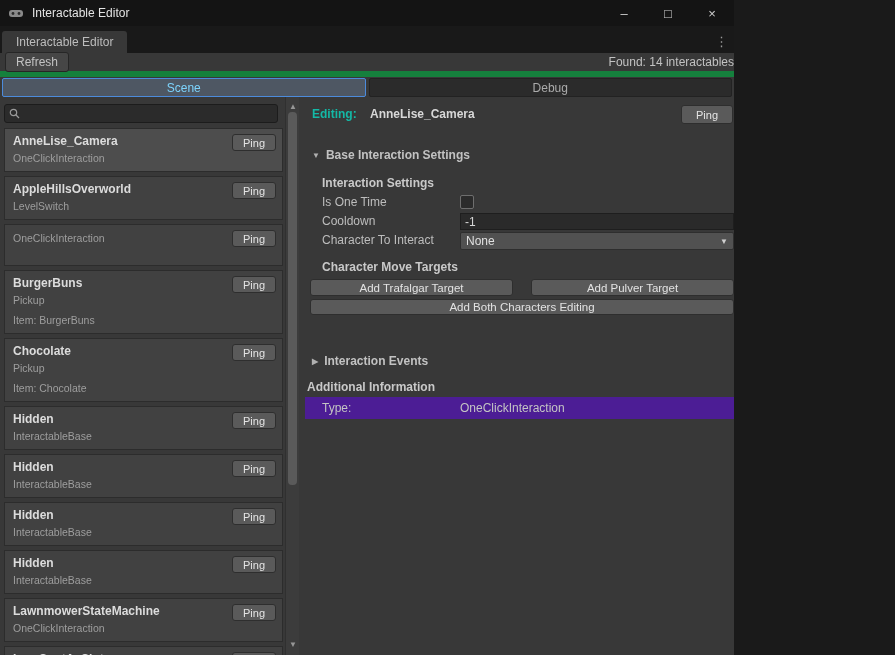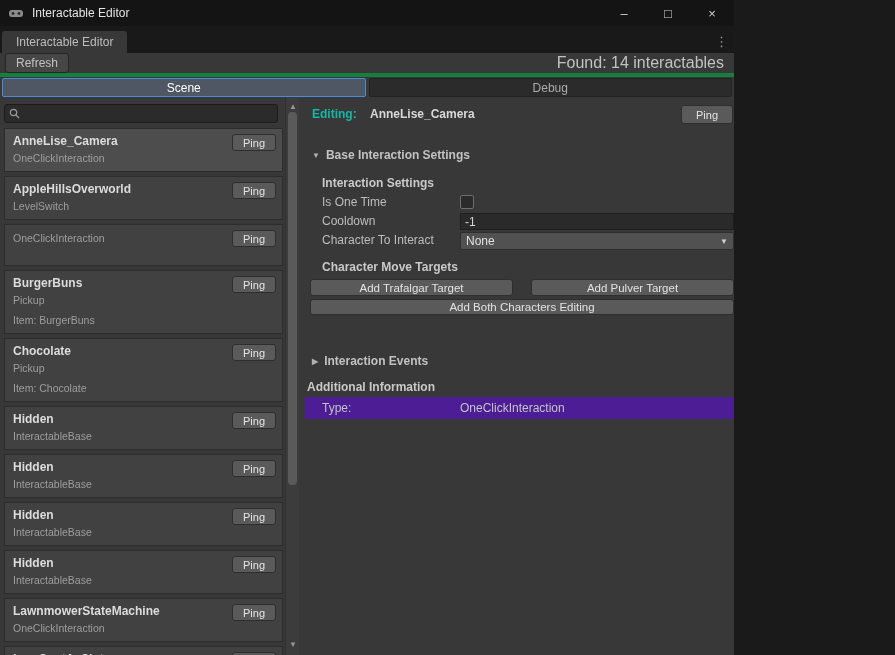--- a/index.html
+++ b/index.html
@@ -12,28 +12,28 @@
   .title-text{color:#e4e4e4;font-size:12px;}
   .win-controls{margin-left:auto;display:flex;height:100%;}
   .win-btn{width:44px;height:100%;display:flex;align-items:center;justify-content:center;color:#cfcfcf;font-size:13px;cursor:default;}
 
   
   .tabstrip{position:absolute;top:26px;left:0;right:0;height:27px;background:#191919;display:flex;align-items:flex-end;}
   .editor-tab{height:22px;margin-left:2px;padding:0 14px;background:#383838;color:#bdbdbd;display:flex;align-items:center;border-radius:3px 3px 0 0;font-size:12px;}
   .strip-menu{margin-left:auto;color:#9a9a9a;font-size:13px;padding:0 6px 4px 6px;}
 
   
-  .toolbar{position:absolute;top:53px;left:0;right:0;height:24px;background:#383838;border-bottom:4px solid #15803d;display:flex;align-items:center;}
+  .toolbar{position:absolute;top:53px;left:0;right:0;height:24px;background:#383838;border-bottom:6px solid #15803d;display:flex;align-items:center;}
   .refresh-btn{margin-left:5px;background:#464646;border:1px solid #262626;border-radius:3px;color:#c2c2c2;font-size:12px;padding:2px 10px;}
-  .found-label{margin-left:auto;margin-right:10px;color:#c2c2c2;font-size:16px;}
+  .found-label{margin-left:auto;color:#c2c2c2;font-size:12px;}
 
   
   .viewtabs{position:absolute;top:78px;left:2px;right:2px;height:19px;display:flex;gap:3px;}
   .viewtab{flex:1;display:flex;align-items:center;justify-content:center;font-size:12px;border-radius:2px;}
-  .viewtab.scene{background:#4e5763;border:1px solid #4c8bdc;color:#ffffff;}
+  .viewtab.scene{background:#4e5763;border:1px solid #4c8bdc;color:#7dd3fc;}
   .viewtab.debug{background:#2b2b2b;border:1px solid #222;color:#ababab;}
 
   
   .search-row{position:absolute;top:104px;left:4px;width:292px;height:20px;}
   .search-box{position:absolute;left:0;top:0;width:274px;height:19px;background:#2b2b2b;border:1px solid #1c1c1c;border-radius:3px;display:flex;align-items:center;}
   .search-box svg{margin:0 3px 0 4px;}
   .search-input{flex:1;background:transparent;border:none;outline:none;color:#d6d6d6;font-size:12px;height:15px;padding:0;}
   .search-clear{position:absolute;left:280px;top:1px;color:#b0b0b0;font-size:13px;line-height:17px;}
 
   .list{position:absolute;top:128px;left:4px;width:279px;bottom:0;overflow:hidden;}

